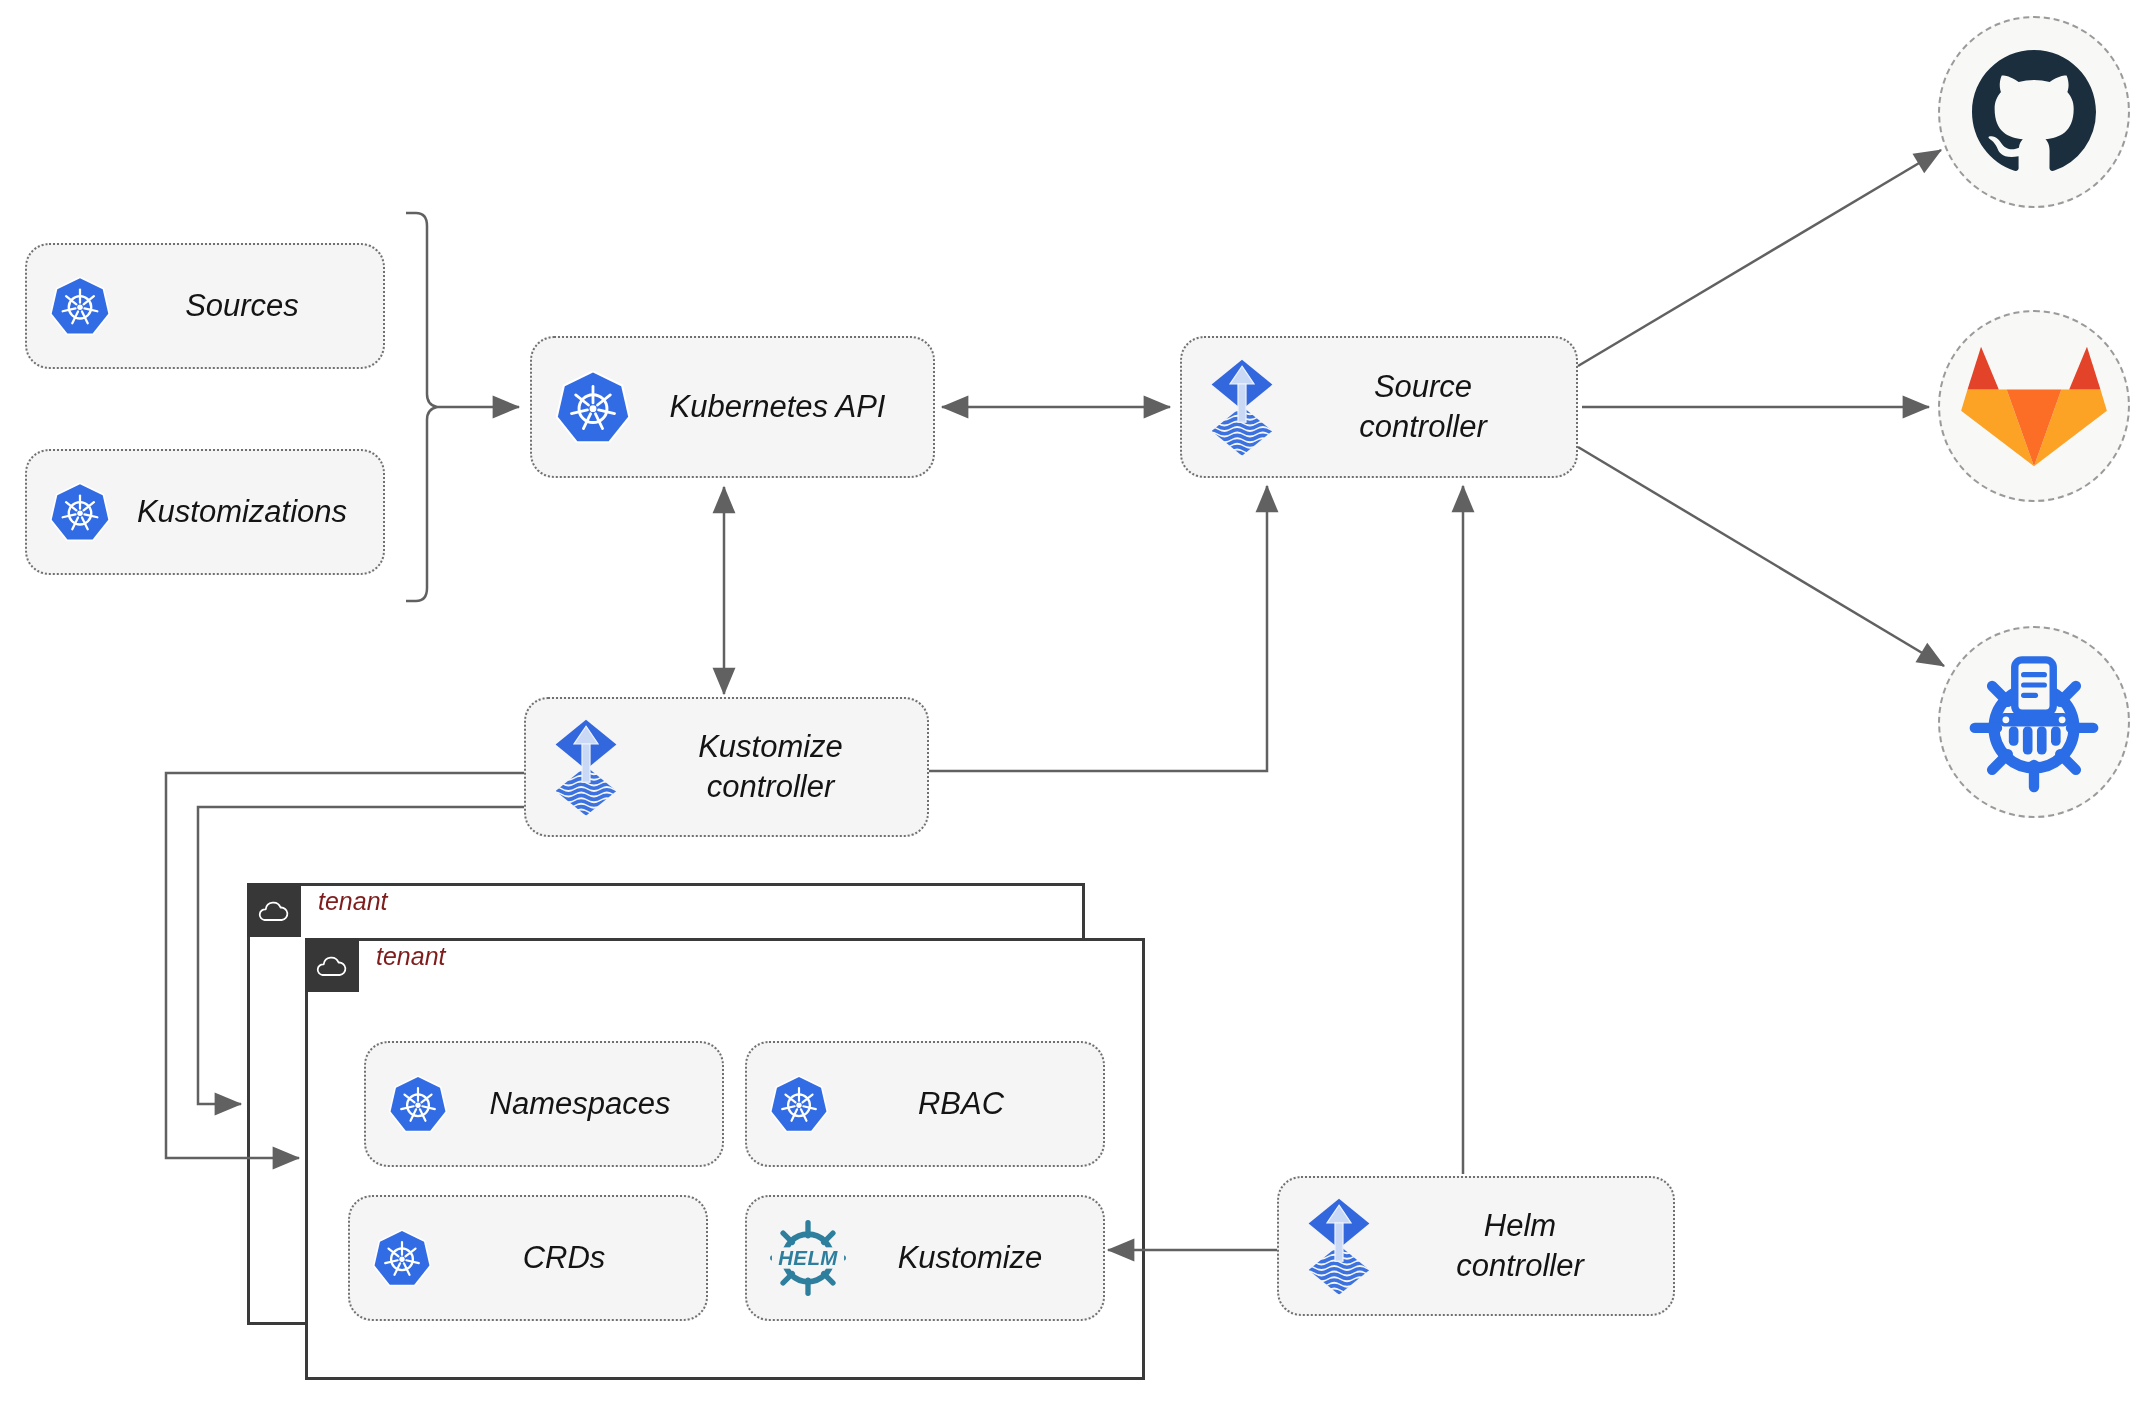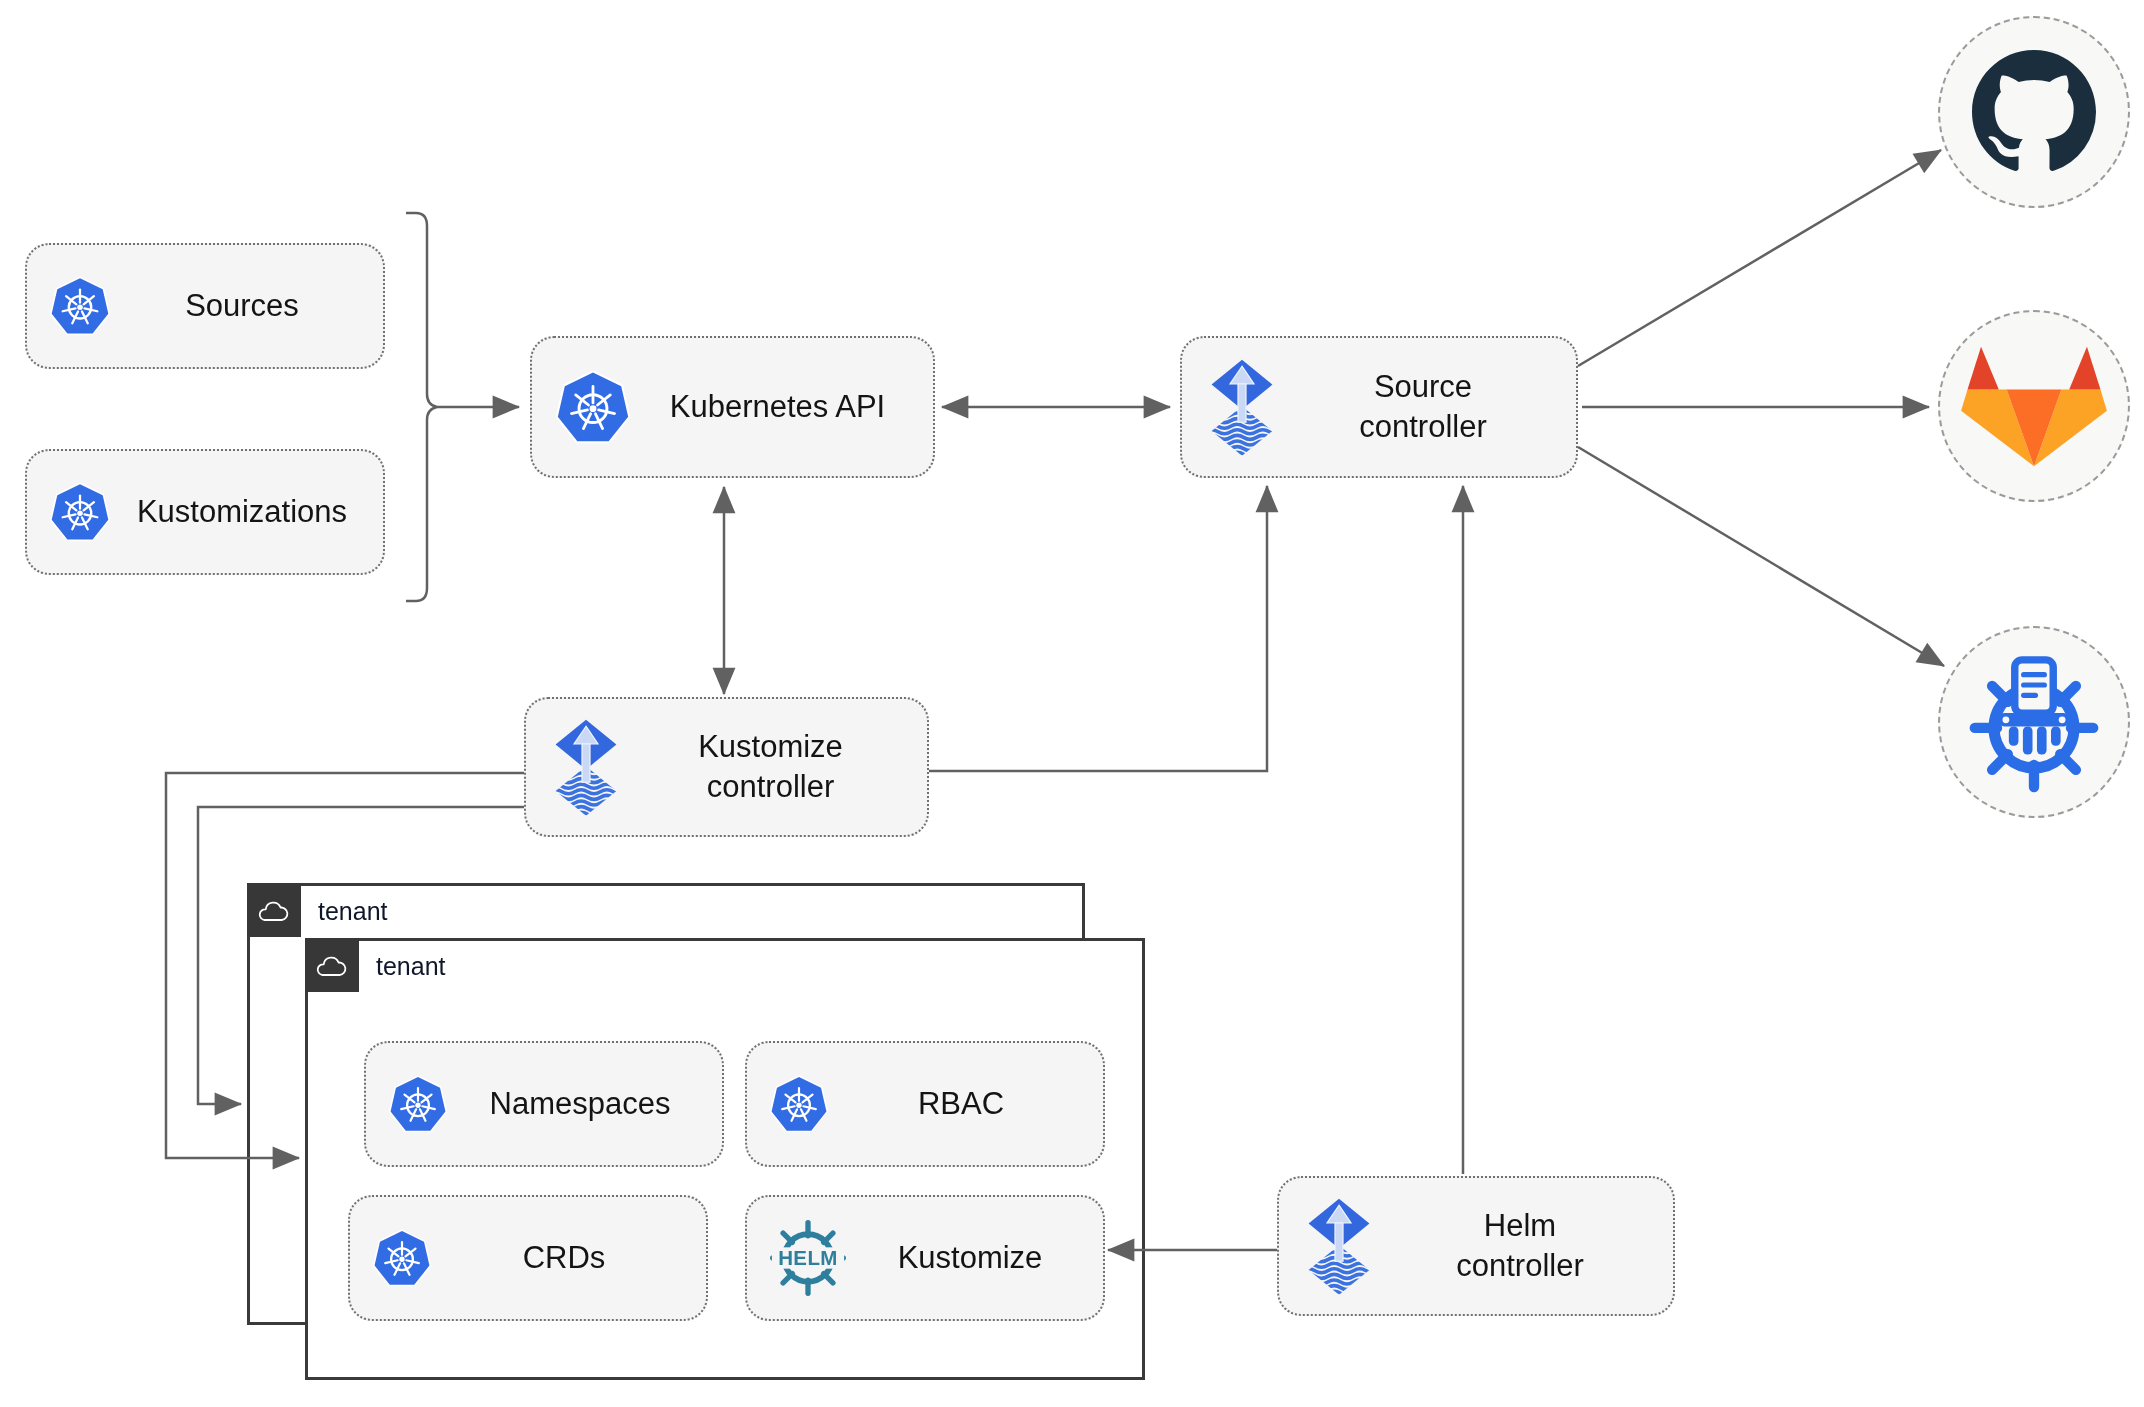--- a/index.html
+++ b/index.html
@@ -1,37 +1,37 @@
 <!DOCTYPE html>
 <html><head>
 <meta charset="utf-8">
 <style>
   html,body{margin:0;padding:0;background:#ffffff;}
   #canvas{
     position:relative;width:2144px;height:1407px;background:#ffffff;overflow:hidden;
-    font-family:"Liberation Sans","DejaVu Sans",sans-serif;color:#141414;
+    font-family:"Liberation Sans","DejaVu Sans",sans-serif;color:#141414;font-style:italic;
   }
   .chip{
     position:absolute;display:flex;align-items:center;box-sizing:border-box;
     background:#f5f5f5;border:2px dotted #707070;border-radius:24px;
     padding-left:20px;z-index:5;
   }
   .chip .label{
     flex:1;text-align:center;font-size:31px;color:#141414;padding-right:12px;
     white-space:pre-line;line-height:1.28;
   }
   .tenant-box{
     position:absolute;background:#ffffff;border:3px solid #3a3a3a;box-sizing:border-box;
   }
   .tenant-tab{
     position:absolute;left:-3px;top:-3px;width:54px;height:54px;background:#373737;
     display:flex;align-items:center;justify-content:center;
   }
   .tenant-label{
-    position:absolute;left:68px;top:11px;font-size:25px;color:#0f172a;
+    position:absolute;left:68px;top:1px;font-size:25px;color:#7f1d1d;
   }
   .ext-circle{
     position:absolute;width:192px;height:192px;border-radius:50%;box-sizing:border-box;
     background:#f8f8f6;border:2px dashed #9a9a9a;
     display:flex;align-items:center;justify-content:center;z-index:5;
   }
   #edges{position:absolute;left:0;top:0;z-index:30;pointer-events:none;}
   .edge{stroke:#616161;stroke-width:2.5;fill:none;}
   .helm-word{font-family:"Liberation Sans","DejaVu Sans",sans-serif;font-weight:bold;font-size:25px;fill:#2e7f9e;letter-spacing:0.5px;}
 </style>

